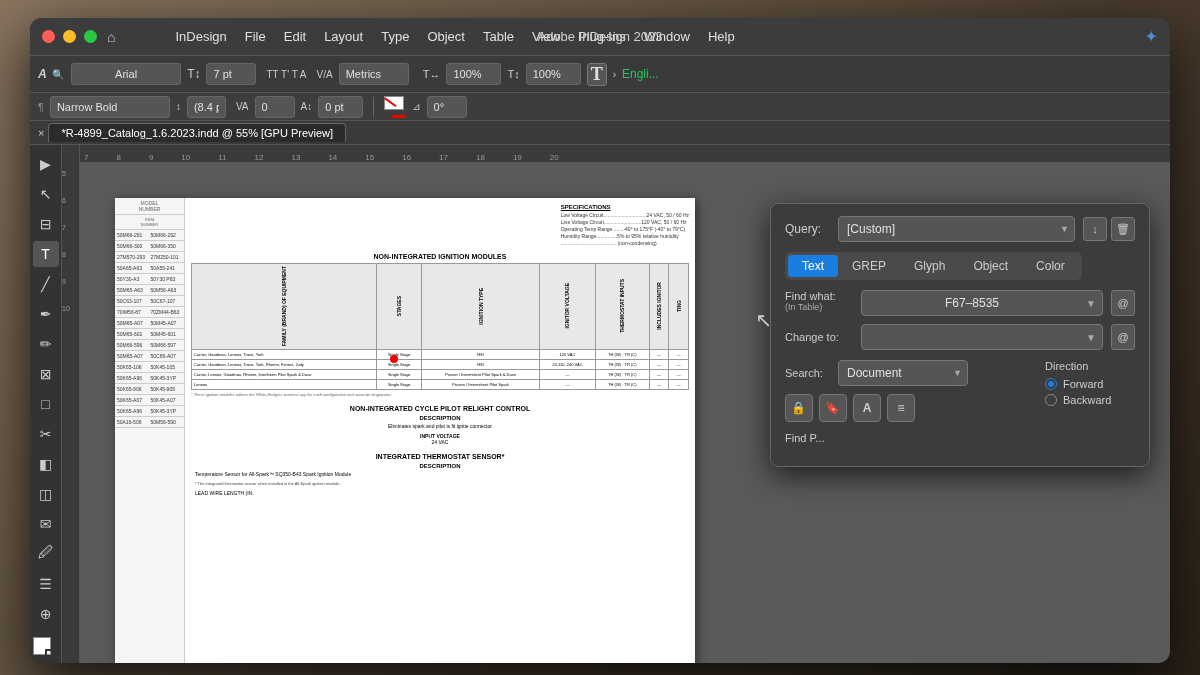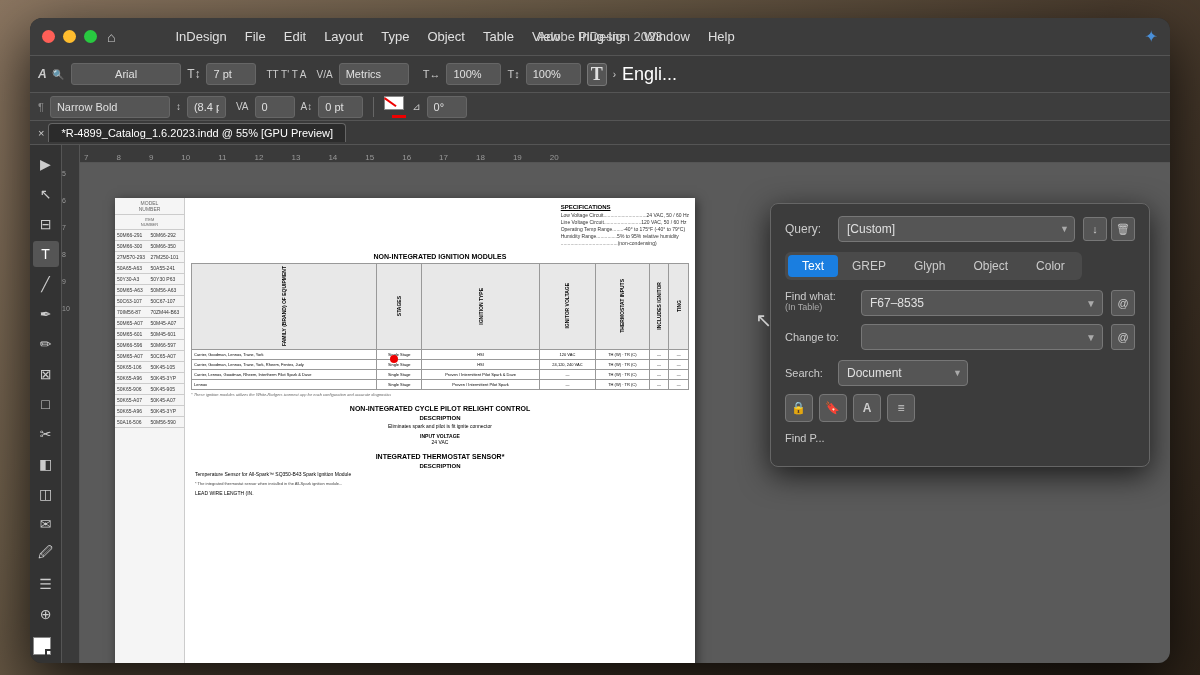--- a/index.html
+++ b/index.html
@@ -326,20 +326,21 @@
     }
     .field-input {
       width: 100%;
       background: #555;
       border: 1px solid #777;
       border-radius: 4px;
       color: #e0e0e0;
       font-size: 12px;
       padding: 4px 28px 4px 8px;
       height: 26px;
+      text-align: center;
     }
     .field-dropdown-btn {
       position: absolute;
       right: 0;
       top: 0;
       height: 100%;
       width: 24px;
       background: transparent;
       border: none;
       color: #aaa;
@@ -535,21 +536,21 @@
         <span style="color:#ccc;font-size:10px;">V/A</span>
         <input class="toolbar-input" style="width: 70px;" value="Metrics">
 
         <span style="color:#ccc;font-size:11px;margin-left:8px;">T↔</span>
         <input class="toolbar-input" style="width: 55px;" value="100%">
         <span style="color:#ccc;font-size:11px;">T↕</span>
         <input class="toolbar-input" style="width: 55px;" value="100%">
 
         <span style="color:#e0e0e0;font-size:18px;font-weight:bold;font-family:serif;border:1px solid #777;padding:0 3px;background:#555;border-radius:3px;">T</span>
         <span style="color:#ccc;font-size:10px;">›</span>
-        <span style="color:#ffffff;font-size:18px;">Engli...</span>
+        <span style="color:#22c55e;font-size:12px;">Engli...</span>
       </div>
     </div>
 
     <div class="toolbar2">
       <span style="color:#888;font-size:11px;">¶</span>
       <input class="toolbar-input" style="width: 120px;" value="Narrow Bold">
       <span style="color:#ccc;font-size:10px;">↕</span>
       <input class="toolbar-input" style="width: 39px;" value="(8.4 pt)">
       <span style="color:#ccc;font-size:10px;margin-left:4px;">VA</span>
       <input class="toolbar-input" style="width: 40px;" value="0">
@@ -865,20 +866,33 @@
                     <div class="icon-btn-lg">🔖</div>
                     <div class="icon-btn-lg" style="font-weight:bold;">A</div>
                     <div class="icon-btn-lg">≡</div>
                   </div>
 
                   <div style="display:flex;align-items:center;gap:4px;">
                     <span style="color:#ccc;font-size:11px;">Find P...</span>
                   </div>
                 </div>
 
+                <div style="min-width:90px;">
+                  <div style="color:#ccc;font-size:11px;margin-bottom:6px;font-weight:500;">Direction</div>
+                  <div class="radio-row">
+                    <div class="radio-circle selected">
+                      <div class="radio-dot"></div>
+                    </div>
+                    <span class="radio-label">Forward</span>
+                  </div>
+                  <div class="radio-row">
+                    <div class="radio-circle"></div>
+                    <span class="radio-label">Backward</span>
+                  </div>
+                </div>
               </div>
 
             </div>
           </div>
 
           <div style="position:absolute;right:398px;top:145px;color:#ccc;font-size:20px;z-index:20;pointer-events:none;">↖</div>
 
           <div style="position:absolute;top:192px;left:310px;width:8px;height:8px;border-radius:50%;background:#e00;z-index:5;"></div>
         </div>
       </div>

